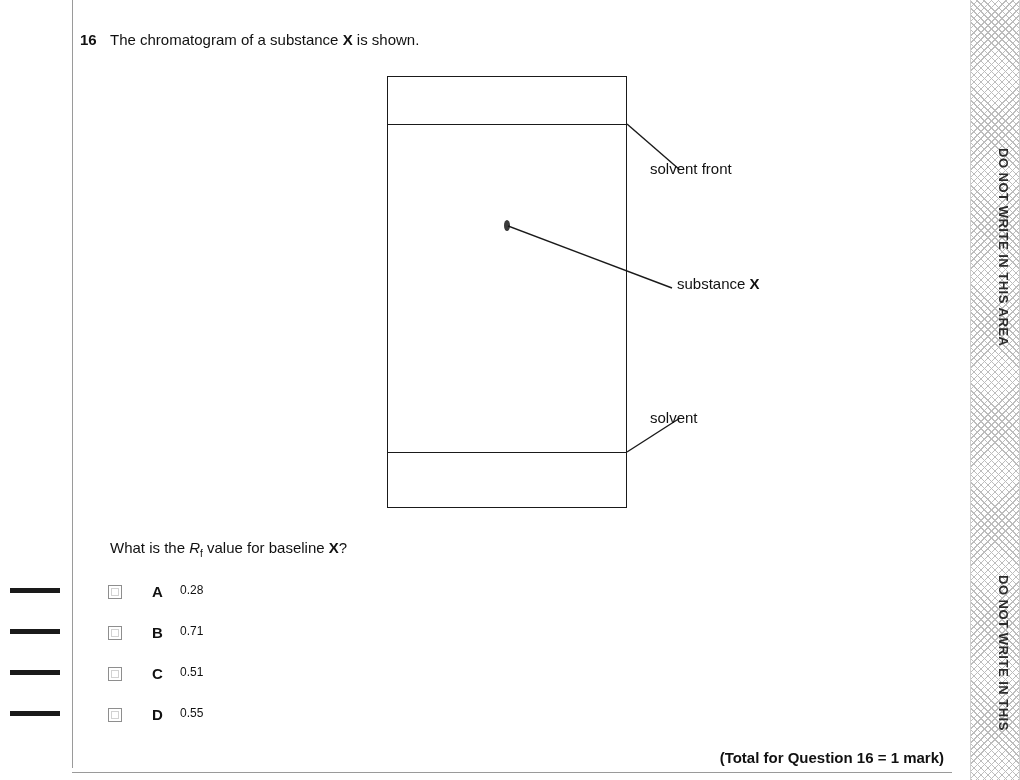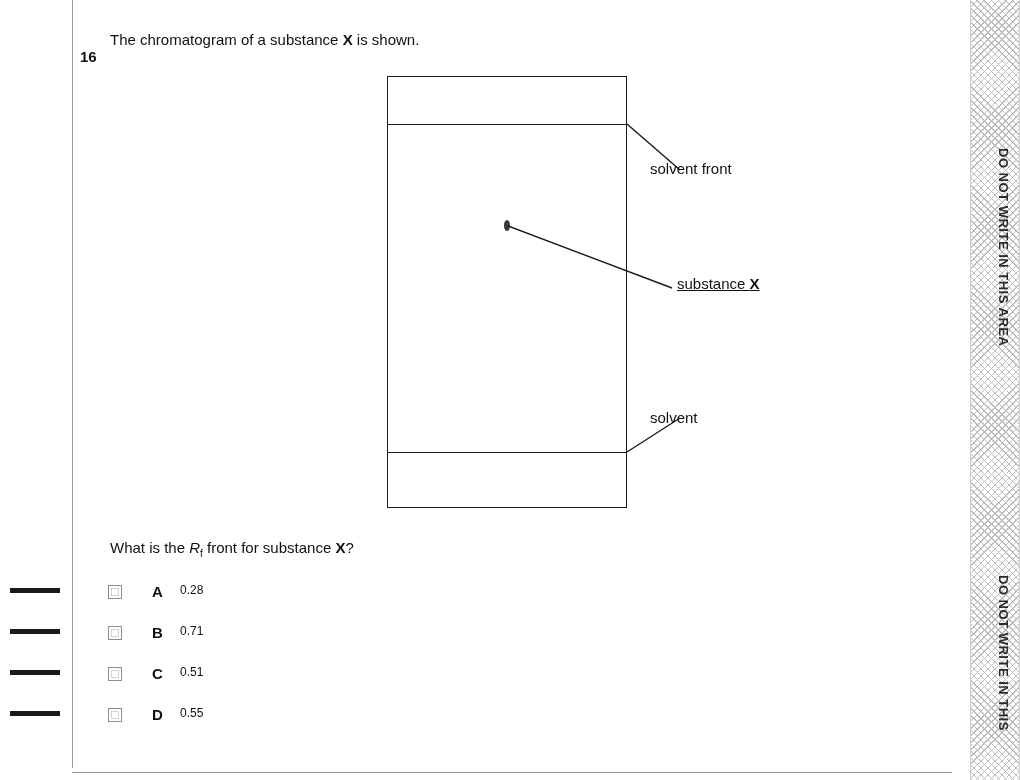--- a/index.html
+++ b/index.html
@@ -77,21 +77,20 @@
   .hatch-text.one { top: 148px; }
   .hatch-text.two { top: 575px; }
 
   
   .q-number {
     position: absolute;
     left: 80px;
     top: 31px;
     font-weight: bold;
     font-size: 15px;
-    margin-top: 17px;
   }
   .q-stem {
     position: absolute;
     left: 110px;
     top: 31px;
     font-size: 15px;
     white-space: nowrap;
     text-align: center;
   }
   .q-stem b { font-weight: bold; }
@@ -139,21 +138,21 @@
     background: #3a3a3a;
     border-radius: 50%;
   }
   .label {
     position: absolute;
     font-size: 15px;
     white-space: nowrap;
   }
   .label b { font-weight: bold; }
   .label-solvent { left: 570px; top: 100px; }
-  .label-substance { left: 597px; top: 215px; text-decoration: underline; }
+  .label-substance { left: 597px; top: 215px; }
   .label-baseline { left: 570px; top: 349px; }
 
   .leader {
     position: absolute;
     left: 0; top: 0;
     width: 800px; height: 460px;
     pointer-events: none;
   }
 
   
@@ -246,21 +245,21 @@
       <line x1="547" y1="64" x2="600" y2="110" stroke="#1a1a1a" stroke-width="1.4"></line>
       <line x1="428" y1="166" x2="592" y2="228" stroke="#1a1a1a" stroke-width="1.4"></line>
       <line x1="547" y1="392" x2="600" y2="358" stroke="#1a1a1a" stroke-width="1.4"></line>
     </svg>
 
     <div class="label label-solvent">solvent front</div>
     <div class="label label-substance"><span>substance </span><b>X</b></div>
     <div class="label label-baseline">solvent</div>
   </div>
 
-  <div class="sub-q"><span>What is the </span><i>R</i><sub>f</sub><span> front for substance </span><b>X</b><span>?</span></div>
+  <div class="sub-q"><span>What is the </span><i>R</i><sub>f</sub><span> value for baseline </span><b>X</b><span>?</span></div>
 
   <div class="option" style="top:583px">
     <span class="opt-box"></span>
     <span class="opt-letter">A</span>
     <span class="opt-text">0.28</span>
   </div>
   <div class="option" style="top:624px">
     <span class="opt-box"></span>
     <span class="opt-letter">B</span>
     <span class="opt-text">0.71</span>
@@ -269,14 +268,15 @@
     <span class="opt-box"></span>
     <span class="opt-letter">C</span>
     <span class="opt-text">0.51</span>
   </div>
   <div class="option" style="top:706px">
     <span class="opt-box"></span>
     <span class="opt-letter">D</span>
     <span class="opt-text">0.55</span>
   </div>
 
+  <div class="total-line">(Total for Question 16 = 1 mark)</div>
 
 </div>
 
 </body></html>

